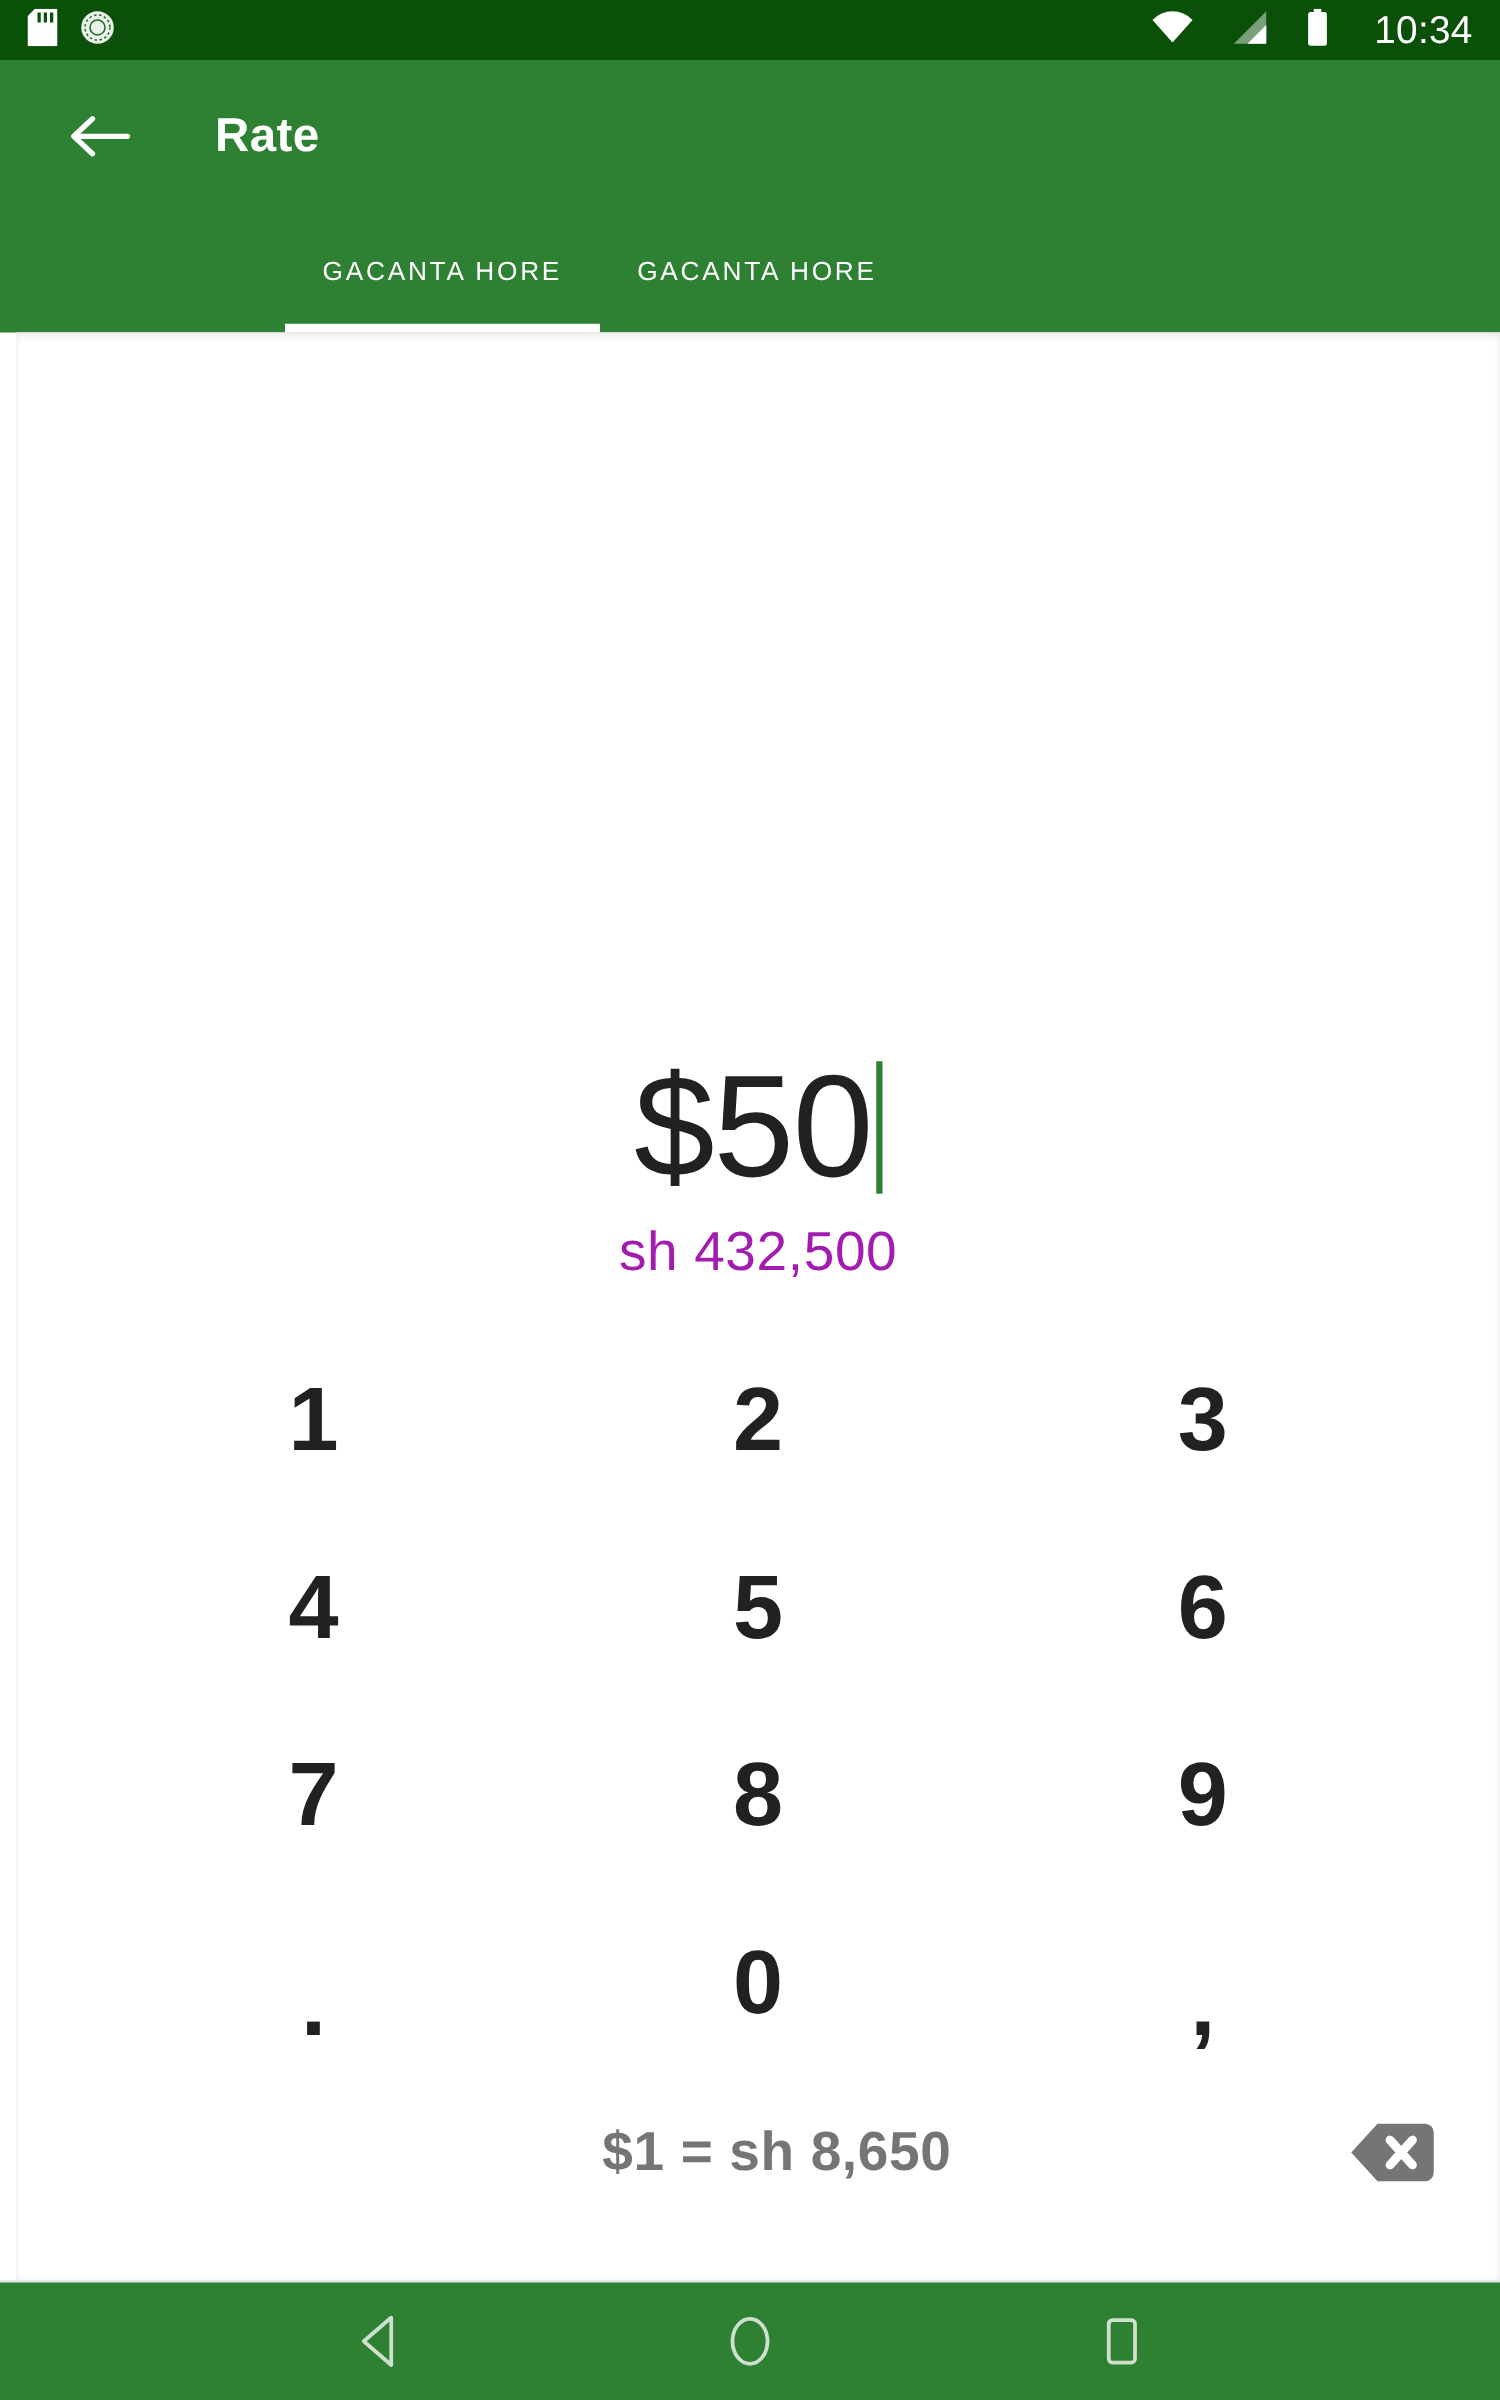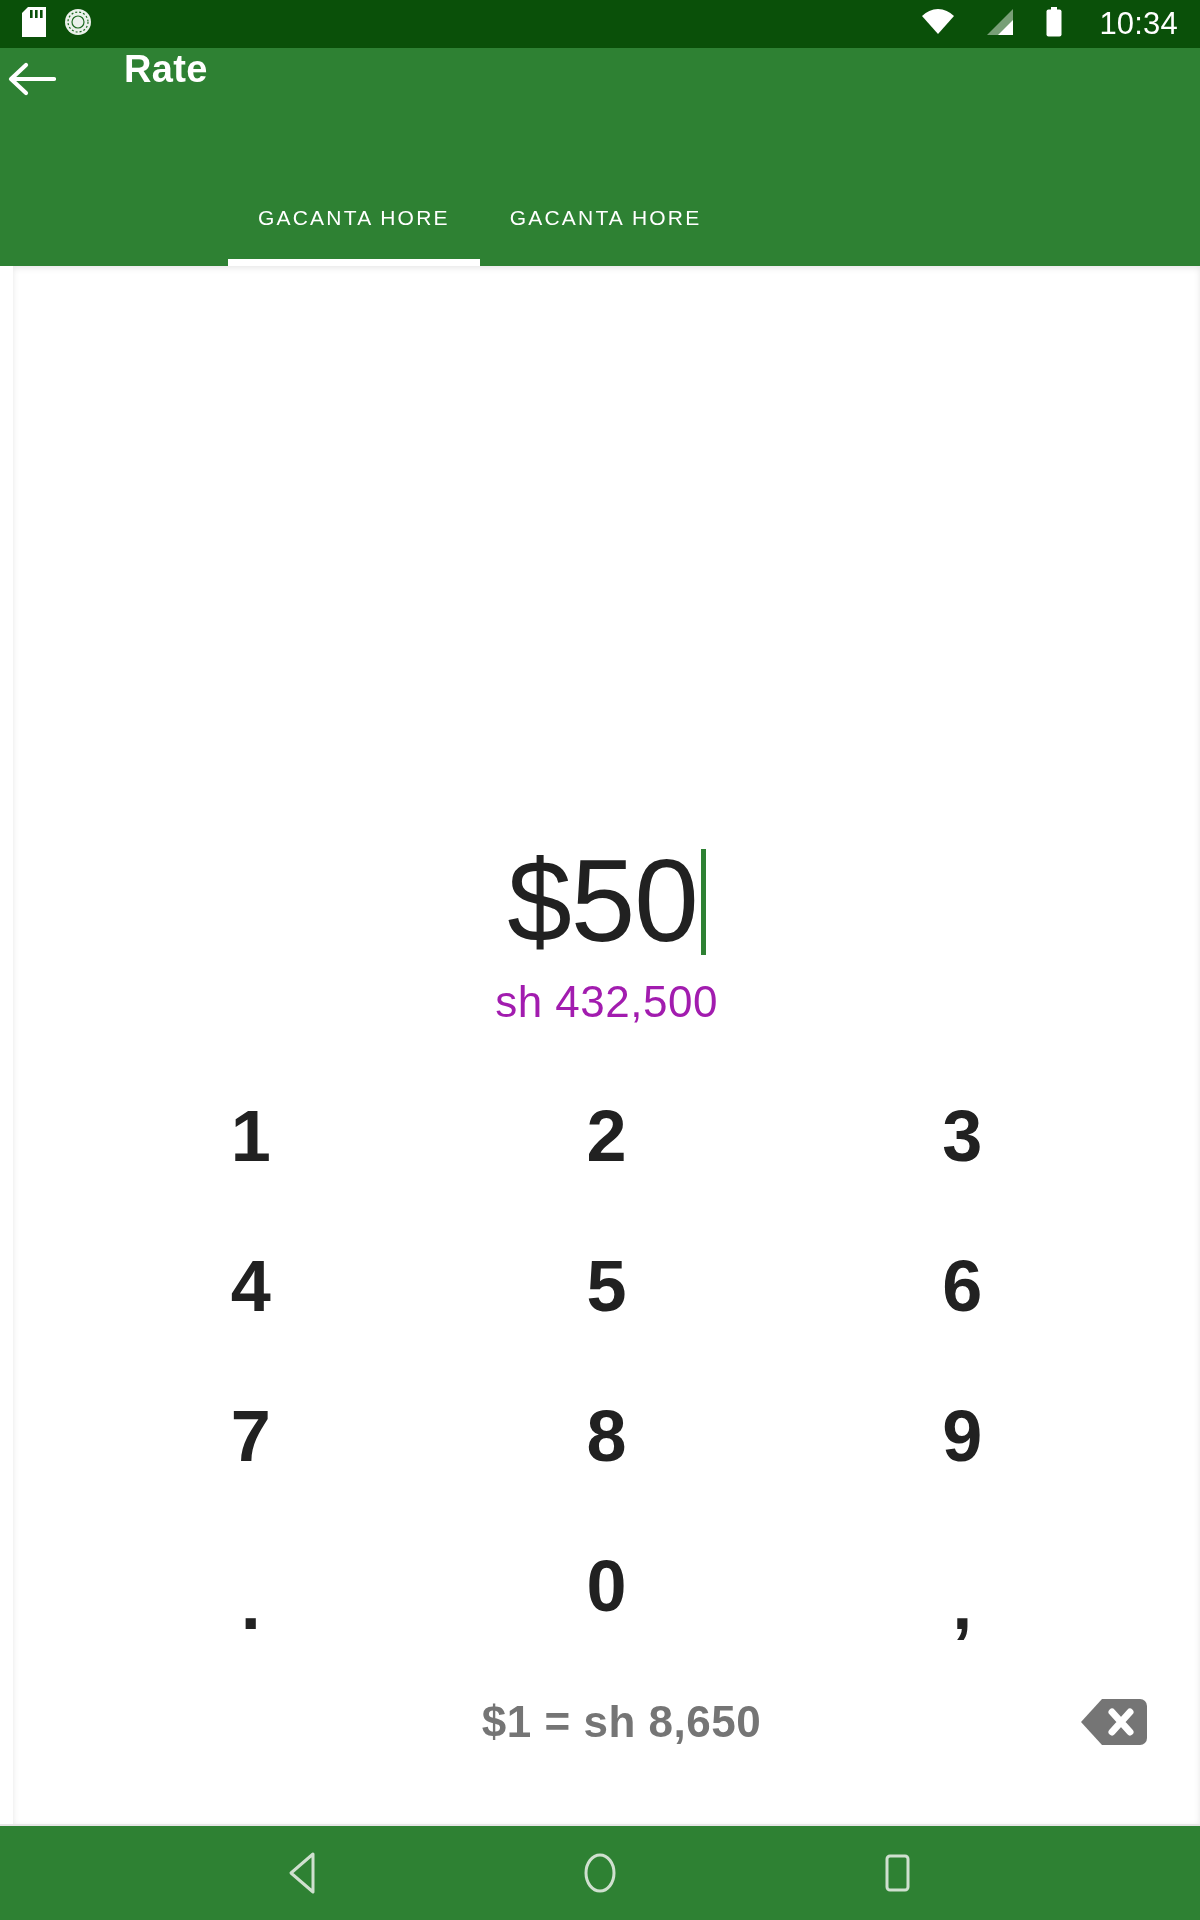--- a/index.html
+++ b/index.html
@@ -56,21 +56,22 @@
 
   
   .app-bar {
     background: #2e8133;
     flex: 0 0 auto;
     padding-top: 0;
   }
   .app-bar-top {
     height: 122px;
     display: flex;
-    align-items: flex-start;
+    align-items: center;
+    padding-left: 48px;
   }
   .back-button {
     width: 62px;
     height: 62px;
     display: flex;
     align-items: center;
     justify-content: center;
     cursor: pointer;
   }
   .app-title {

